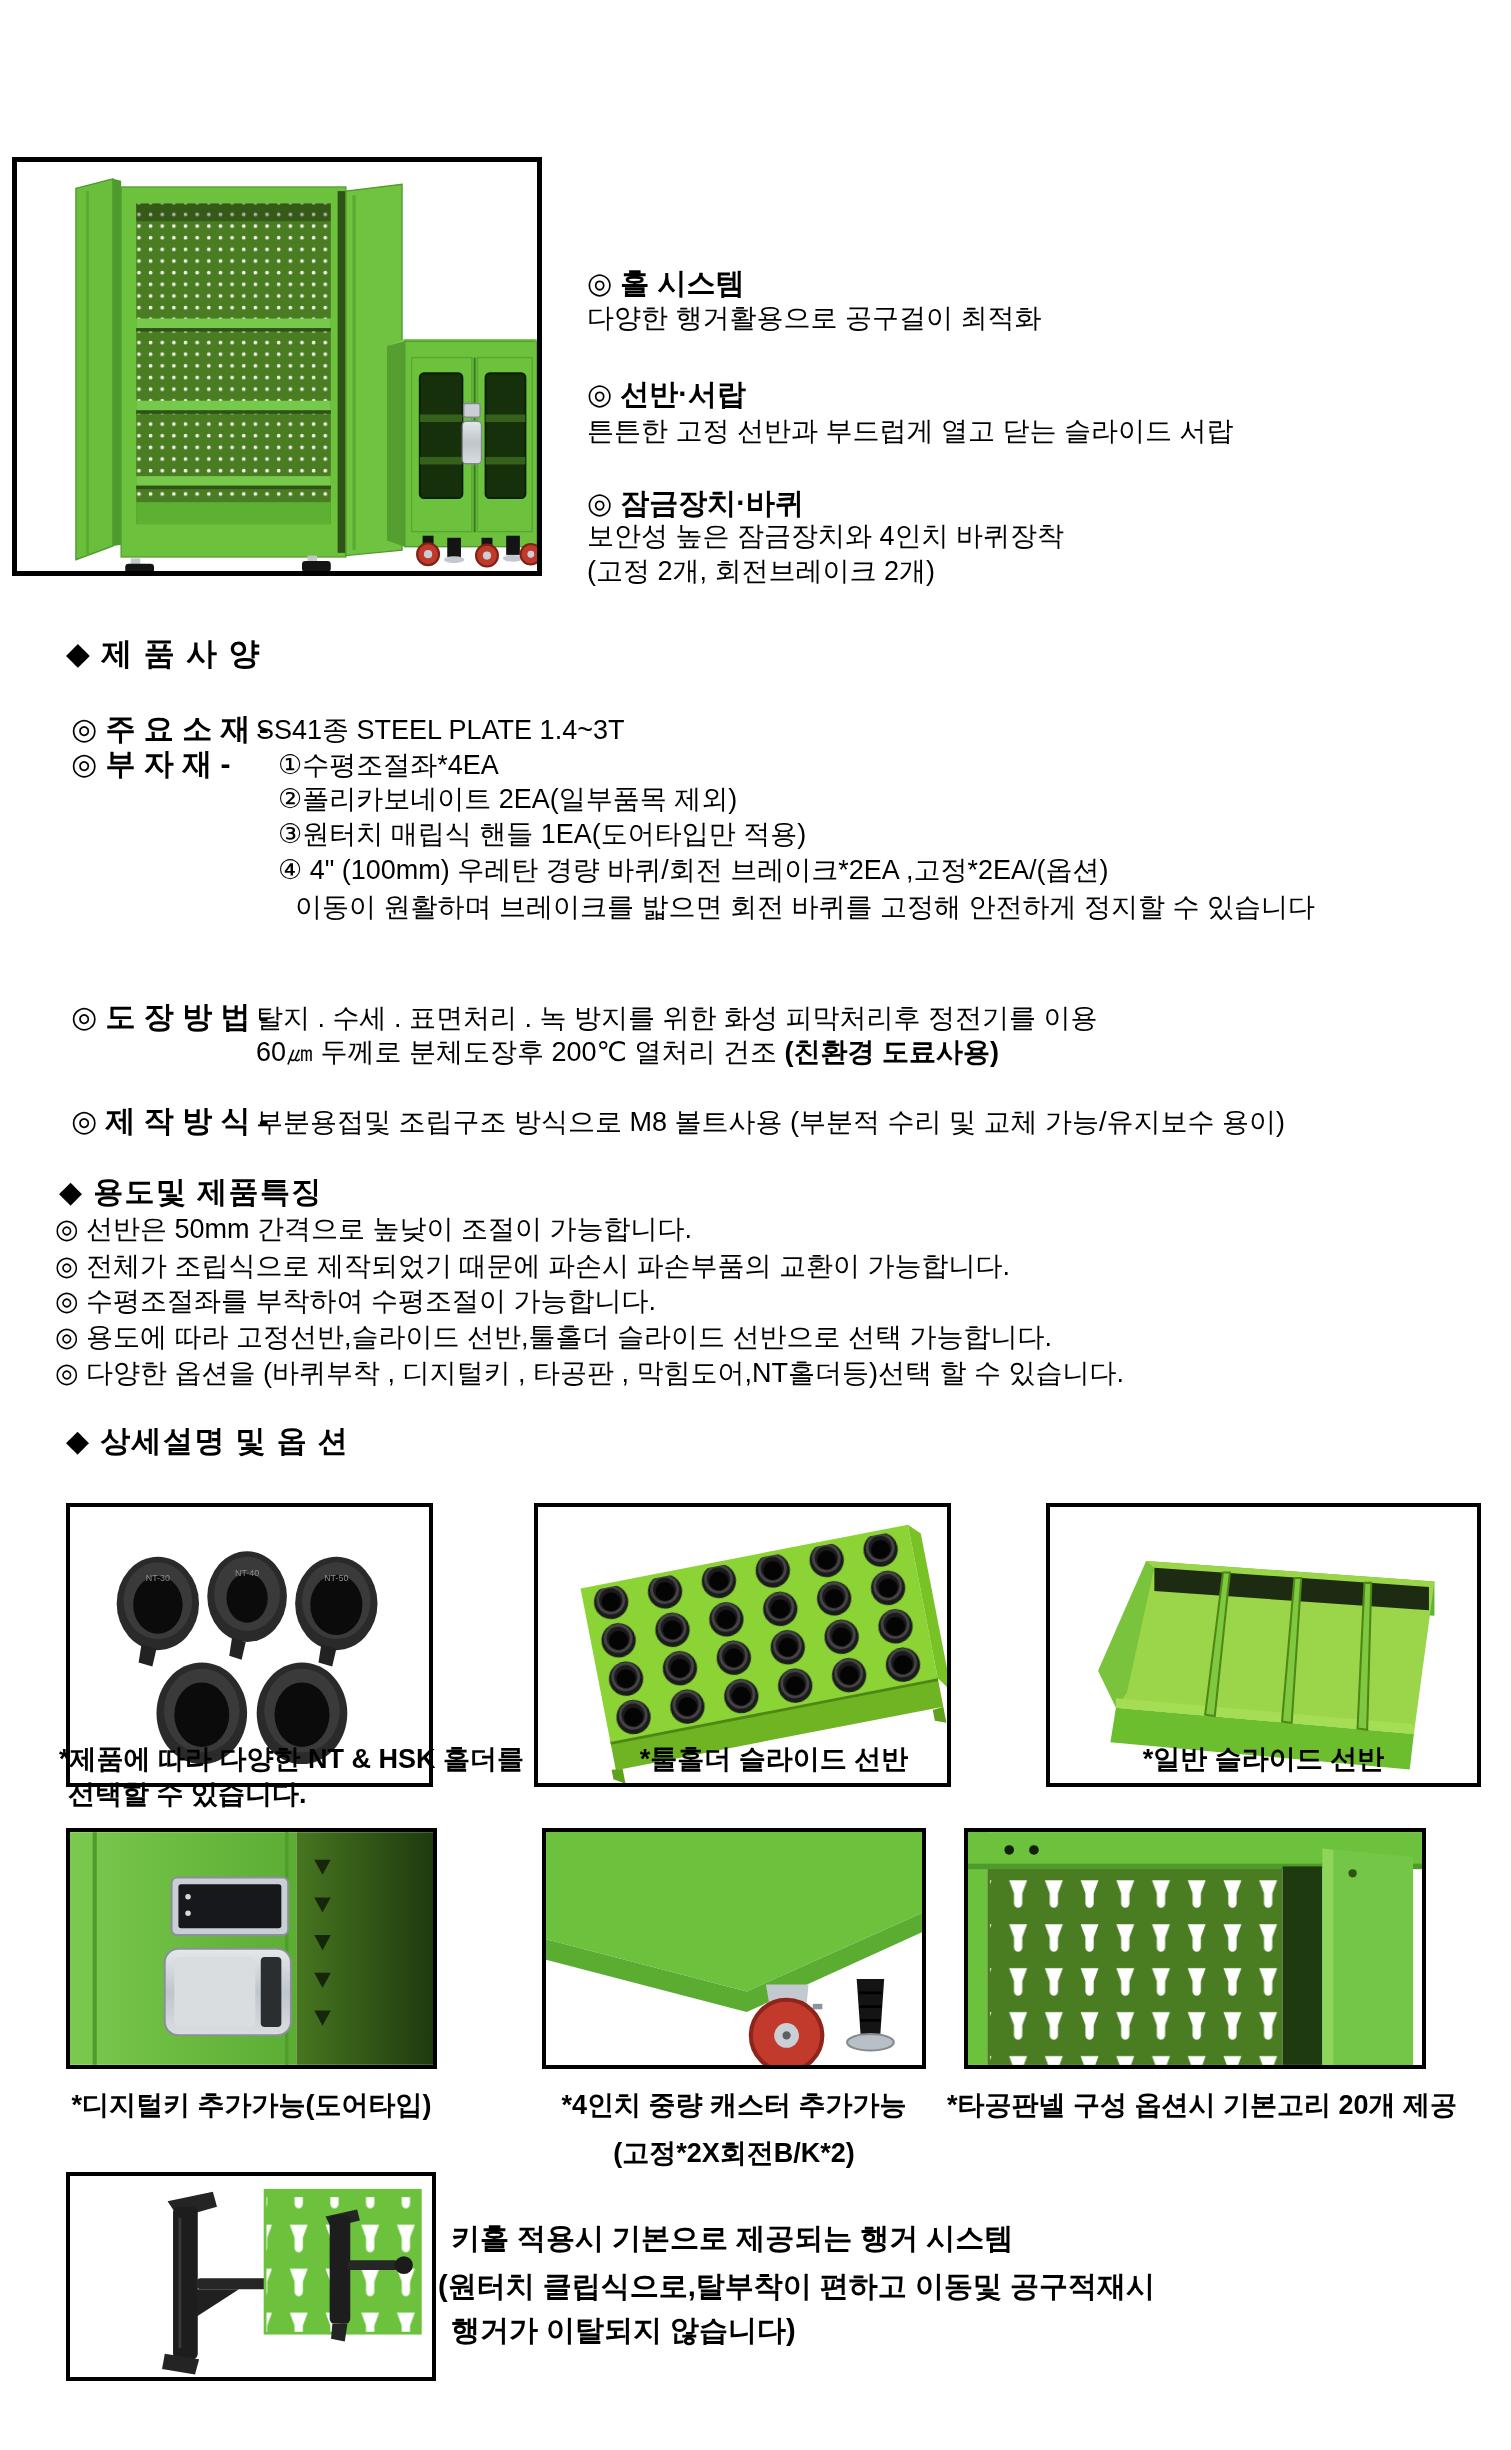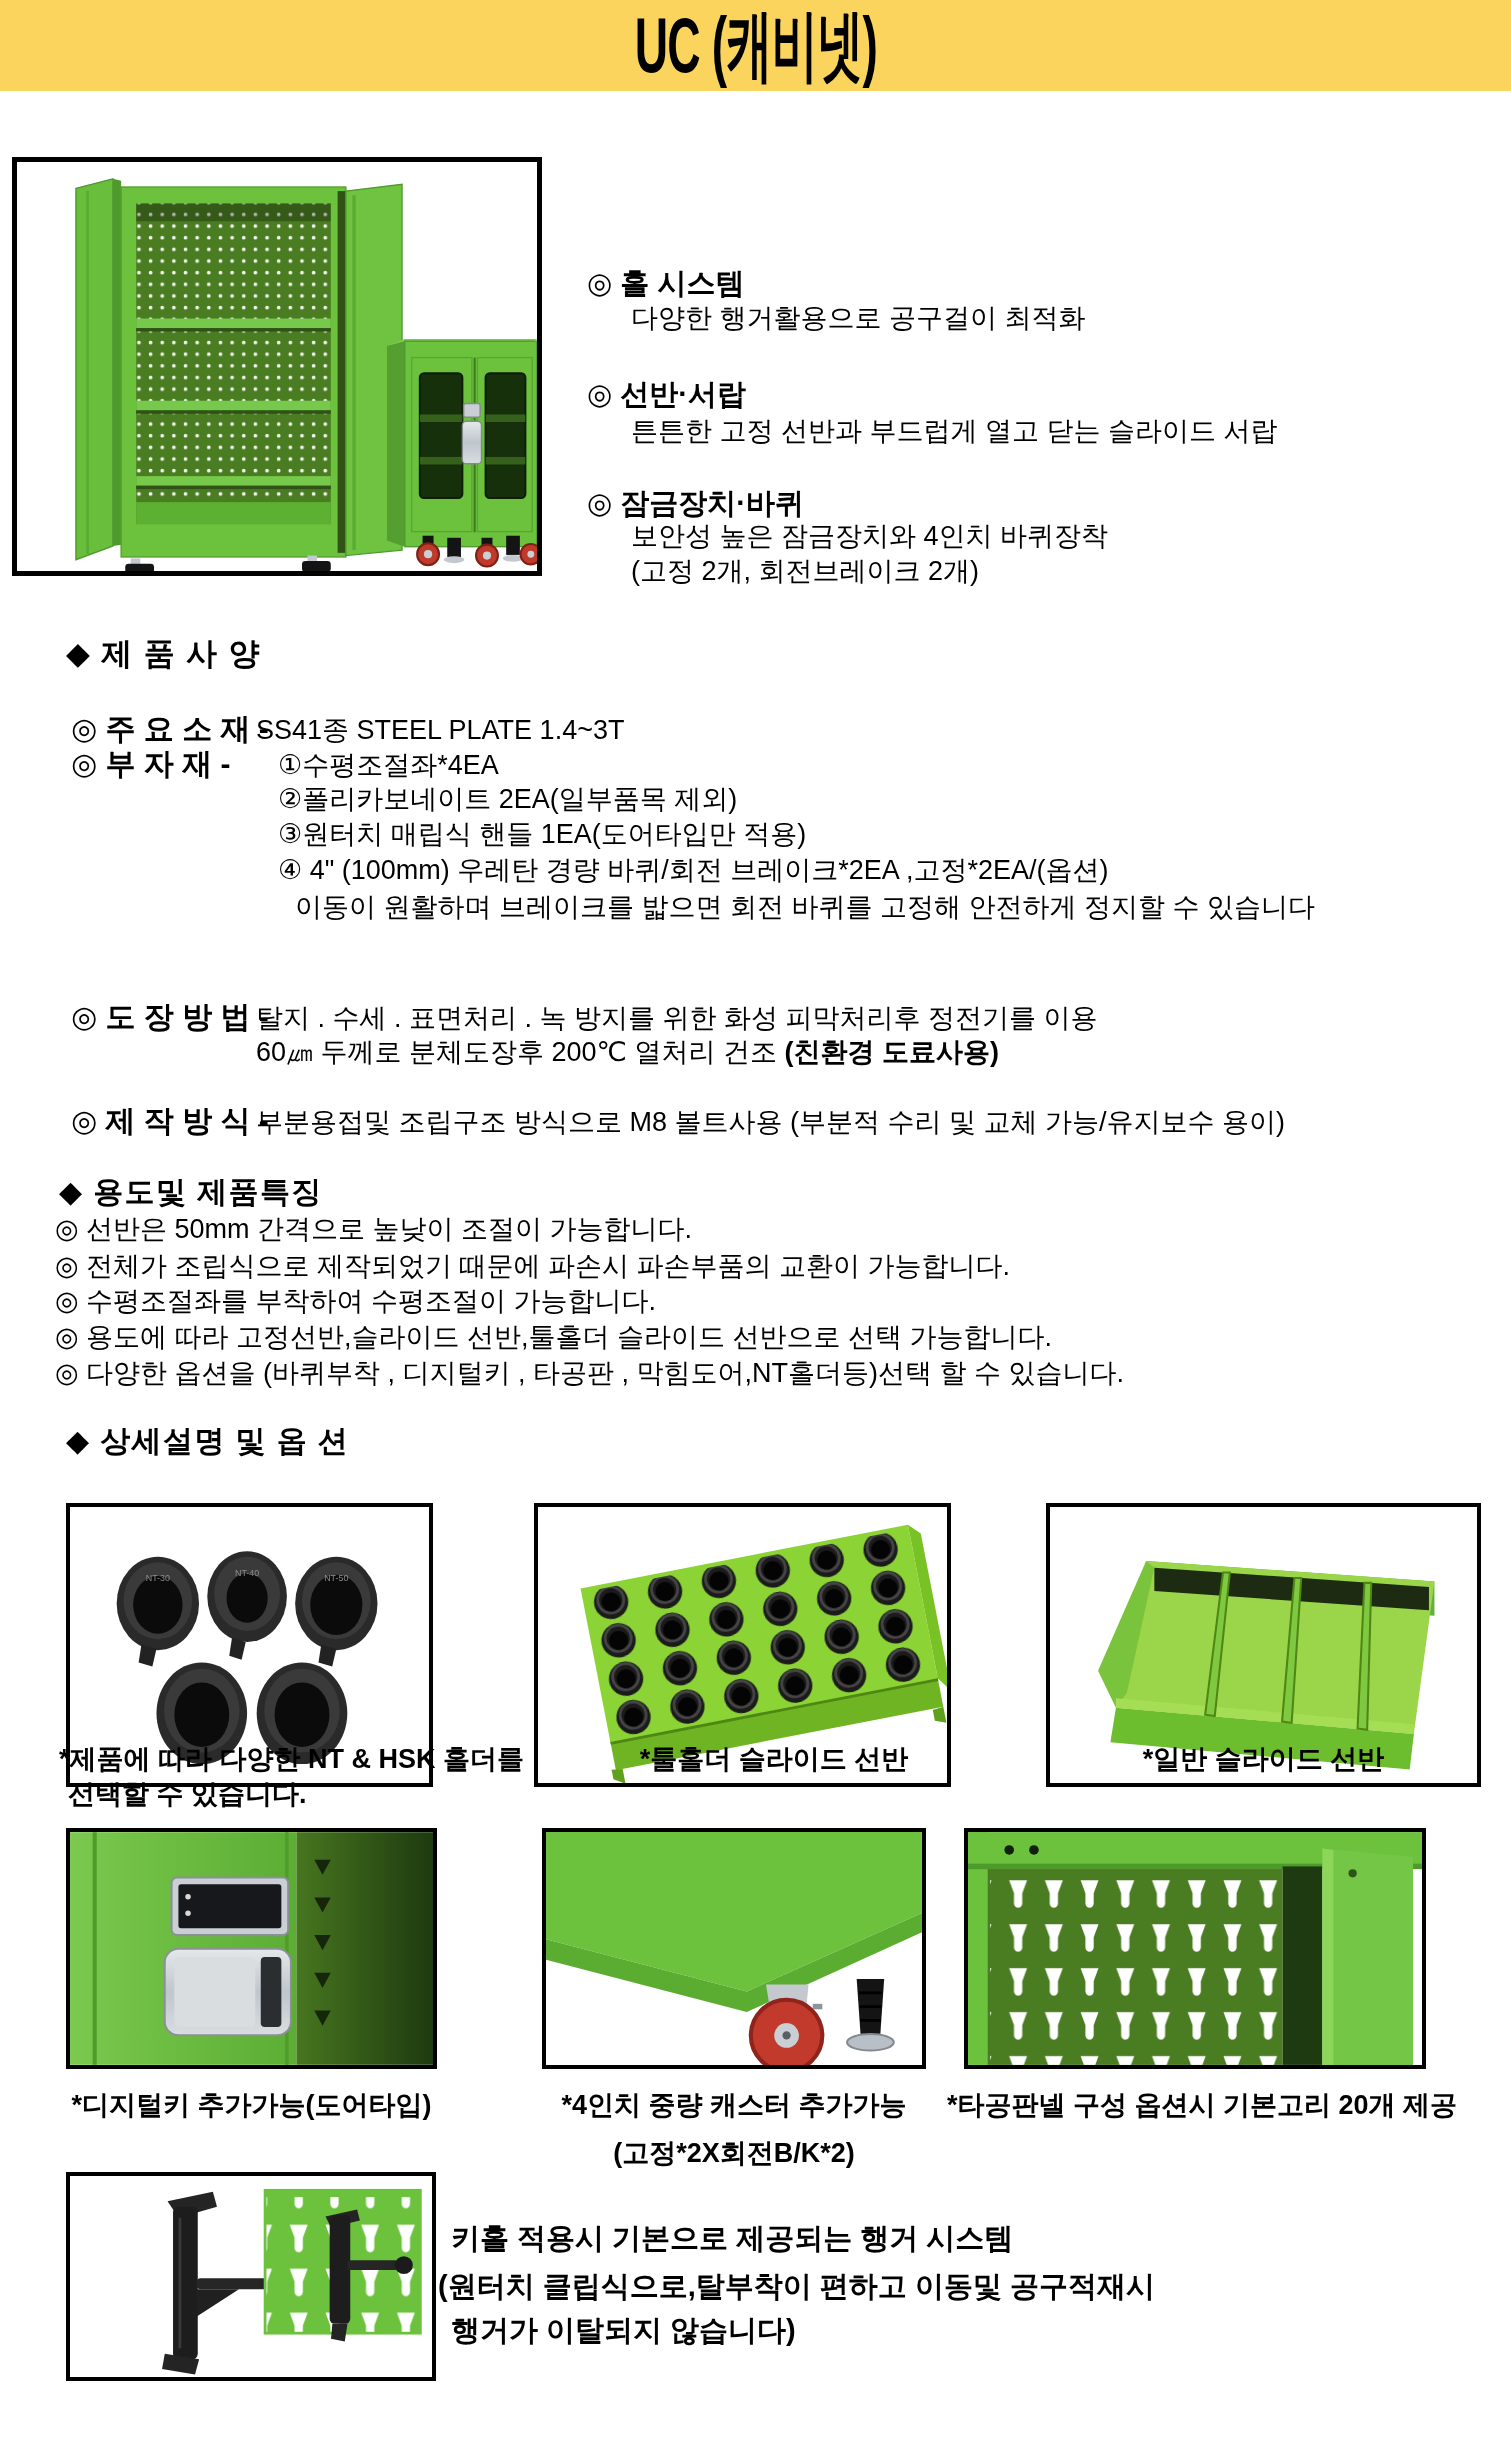--- a/index.html
+++ b/index.html
@@ -9,21 +9,21 @@
   
   .banner{position:absolute;left:0;top:0;width:1512px;height:91px;display:flex;
           align-items:center;justify-content:center;}
   .banner .title{font-weight:700;font-size:77px;letter-spacing:-1.4px;
           transform:scale(.60,1.02);transform-origin:center;}
   
   .imgbox{position:absolute;border:4.8px solid #000;background:#fff;box-sizing:border-box;overflow:hidden;}
   .imgbox svg{display:block;width:100%;height:100%;}
   
   .feat-title{font-weight:700;font-size:29px;}
-  .feat-line{font-weight:400;font-size:27px;margin-left:44px;}
+  .feat-line{font-weight:400;font-size:27px;}
   .sec-head{font-weight:700;font-size:31px;letter-spacing:1.4px;}
   .spec-label{font-weight:700;font-size:30px;}
   .spec-text{font-weight:400;font-size:27px;}
   .bullet{font-weight:400;font-size:27px;}
   .cap{font-weight:700;font-size:27px;text-align:center;}
   .cap-left{font-weight:700;font-size:27px;}
   .hang-line{font-weight:700;font-size:29px;text-align:left;}
   .b{font-weight:700;}
 </style>
 </head>
@@ -56,23 +56,20 @@
           <stop offset=".5" stop-color="#BFC6CC"></stop>
           <stop offset="1" stop-color="#D8DDE1"></stop>
       </linearGradient>
       <linearGradient id="darkInt" x1="0" y1="0" x2="1" y2="0">
         <stop offset="0" stop-color="#47761F"></stop>
           <stop offset="1" stop-color="#1E3A10"></stop>
       </linearGradient>
     </defs>
   </svg>
 
-  <header class="banner" style="background:#FBD45E">
-    <span class="title">UC (캐비넷)</span>
-  </header>
 
   <div class="imgbox" style="left:12.3px;top:157px;width:530px;height:419px;border-width:5.5px">
     <svg viewBox="0 0 759 596">
 
       <g>
         <polygon points="86,38 140,24 140,560 86,580" fill="#69BF3C" stroke="#4E9A2D" stroke-width="2"></polygon>
         <polygon points="140,24 152,27 152,558 140,560" fill="#4E9A2D"></polygon>
         <line x1="103" y1="42" x2="103" y2="572" stroke="#58AC31" stroke-width="4"></line>
 
         <rect x="152" y="36" width="328" height="540" fill="#6CC13D" stroke="#53A030" stroke-width="2"></rect>

